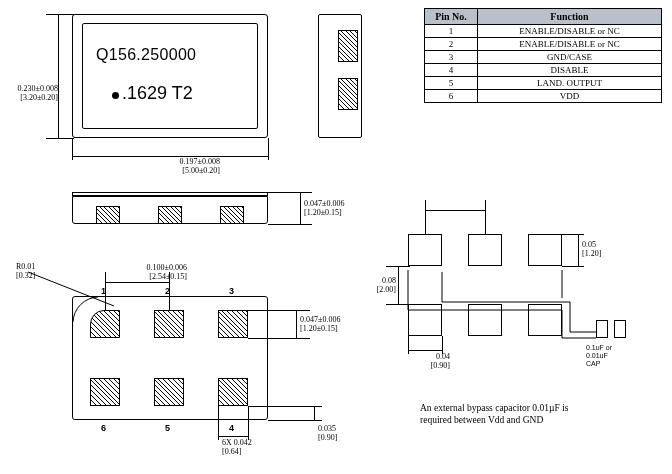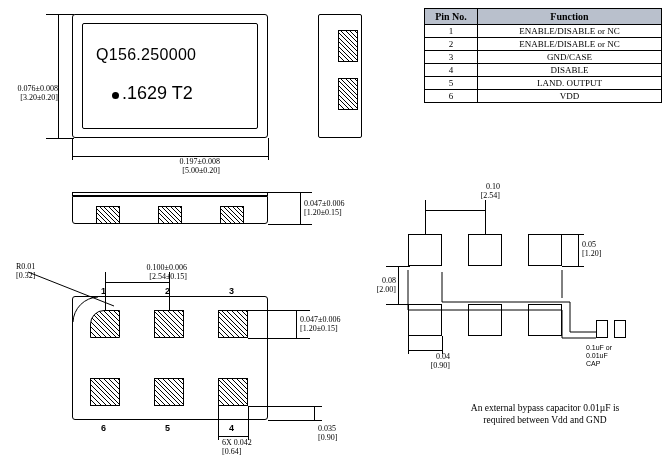--- a/index.html
+++ b/index.html
@@ -33,21 +33,21 @@
   #pinTable th,#pinTable td{border:1px solid #000;text-align:center;padding:1px 2px;}
   #pinTable th{background:#b9c0cc;font-weight:bold;font-size:10px;padding:2px;}
   #pinTable td.num{width:48px;}
   
   
   .padhatch{
     background-image:repeating-linear-gradient(45deg,#000 0px,#000 0.7px,#fff 0.7px,#fff 3.4px);
     border:1px solid #000;box-sizing:border-box;
   }
   .landpad{background:#fff;border:1px solid #000;box-sizing:border-box;}
-  .note{font-size:9.5px;text-align:center;line-height:12px;}
+  .note{font-size:9.5px;line-height:12px;}
   .recnote{font-size:8px;font-weight:bold;font-family:"Liberation Sans",sans-serif;line-height:10px;}
   .capnote{font-size:7px;line-height:8px;font-family:"Liberation Sans",sans-serif;}
   .pinnum{font-size:9px;font-weight:bold;font-family:"Liberation Sans",sans-serif;}
 </style>
 </head>
 <body>
 
 <div class="root">
 
   <div class="abs rectline" id="pkgTop"></div>
@@ -61,21 +61,21 @@
   <div class="abs hline" style="left:72px;top:156px;width:196px;"></div>
   <div class="abs dim" style="left:120px;top:157px;width:100px;">
     <div>0.197±0.008</div>
     <div>[5.00±0.20]</div>
   </div>
 
   <div class="abs hline" style="left:46px;top:14px;width:28px;"></div>
   <div class="abs hline" style="left:46px;top:138px;width:28px;"></div>
   <div class="abs vline" style="left:58px;top:14px;height:124px;"></div>
   <div class="abs dim" style="left:0px;top:84px;width:58px;text-align:right;">
-    <div>0.076±0.008</div>
+    <div>0.230±0.008</div>
     <div>[3.20±0.20]</div>
   </div>
 
   <div class="abs rectline" style="left:318px;top:14px;width:44px;height:124px;border-radius:2px;"></div>
   <div class="abs hatch" style="left:338px;top:30px;width:20px;height:32px;"></div>
   <div class="abs hatch" style="left:338px;top:78px;width:20px;height:32px;"></div>
 
   <div class="abs rectline" style="left:72px;top:192px;width:196px;height:4px;"></div>
   <div class="abs rectline" style="left:72px;top:196px;width:196px;height:28px;border-radius:0 0 3px 3px;"></div>
   <div class="abs hatch" style="left:96px;top:206px;width:24px;height:18px;"></div>
@@ -205,24 +205,20 @@
   <div class="abs landpad" style="left:614px;top:320px;width:12px;height:18px;"></div>
   <div class="abs capnote" style="left:586px;top:344px;width:80px;text-align:left;">
     <div>0.1uF or</div>
     <div>0.01uF</div>
     <div>CAP</div>
   </div>
 
   <div class="abs vline" style="left:425px;top:200px;height:34px;"></div>
   <div class="abs vline" style="left:485px;top:200px;height:34px;"></div>
   <div class="abs hline" style="left:425px;top:210px;width:60px;"></div>
-  <div class="abs dim" style="left:410px;top:182px;width:90px;">
-    <div>0.10</div>
-    <div>[2.54]</div>
-  </div>
 
   <div class="abs hline" style="left:562px;top:234px;width:22px;"></div>
   <div class="abs hline" style="left:562px;top:266px;width:22px;"></div>
   <div class="abs vline" style="left:578px;top:234px;height:32px;"></div>
   <div class="abs dim" style="left:582px;top:240px;width:50px;text-align:left;">
     <div>0.05</div>
     <div>[1.20]</div>
   </div>
 
   <div class="abs hline" style="left:386px;top:266px;width:24px;"></div>

